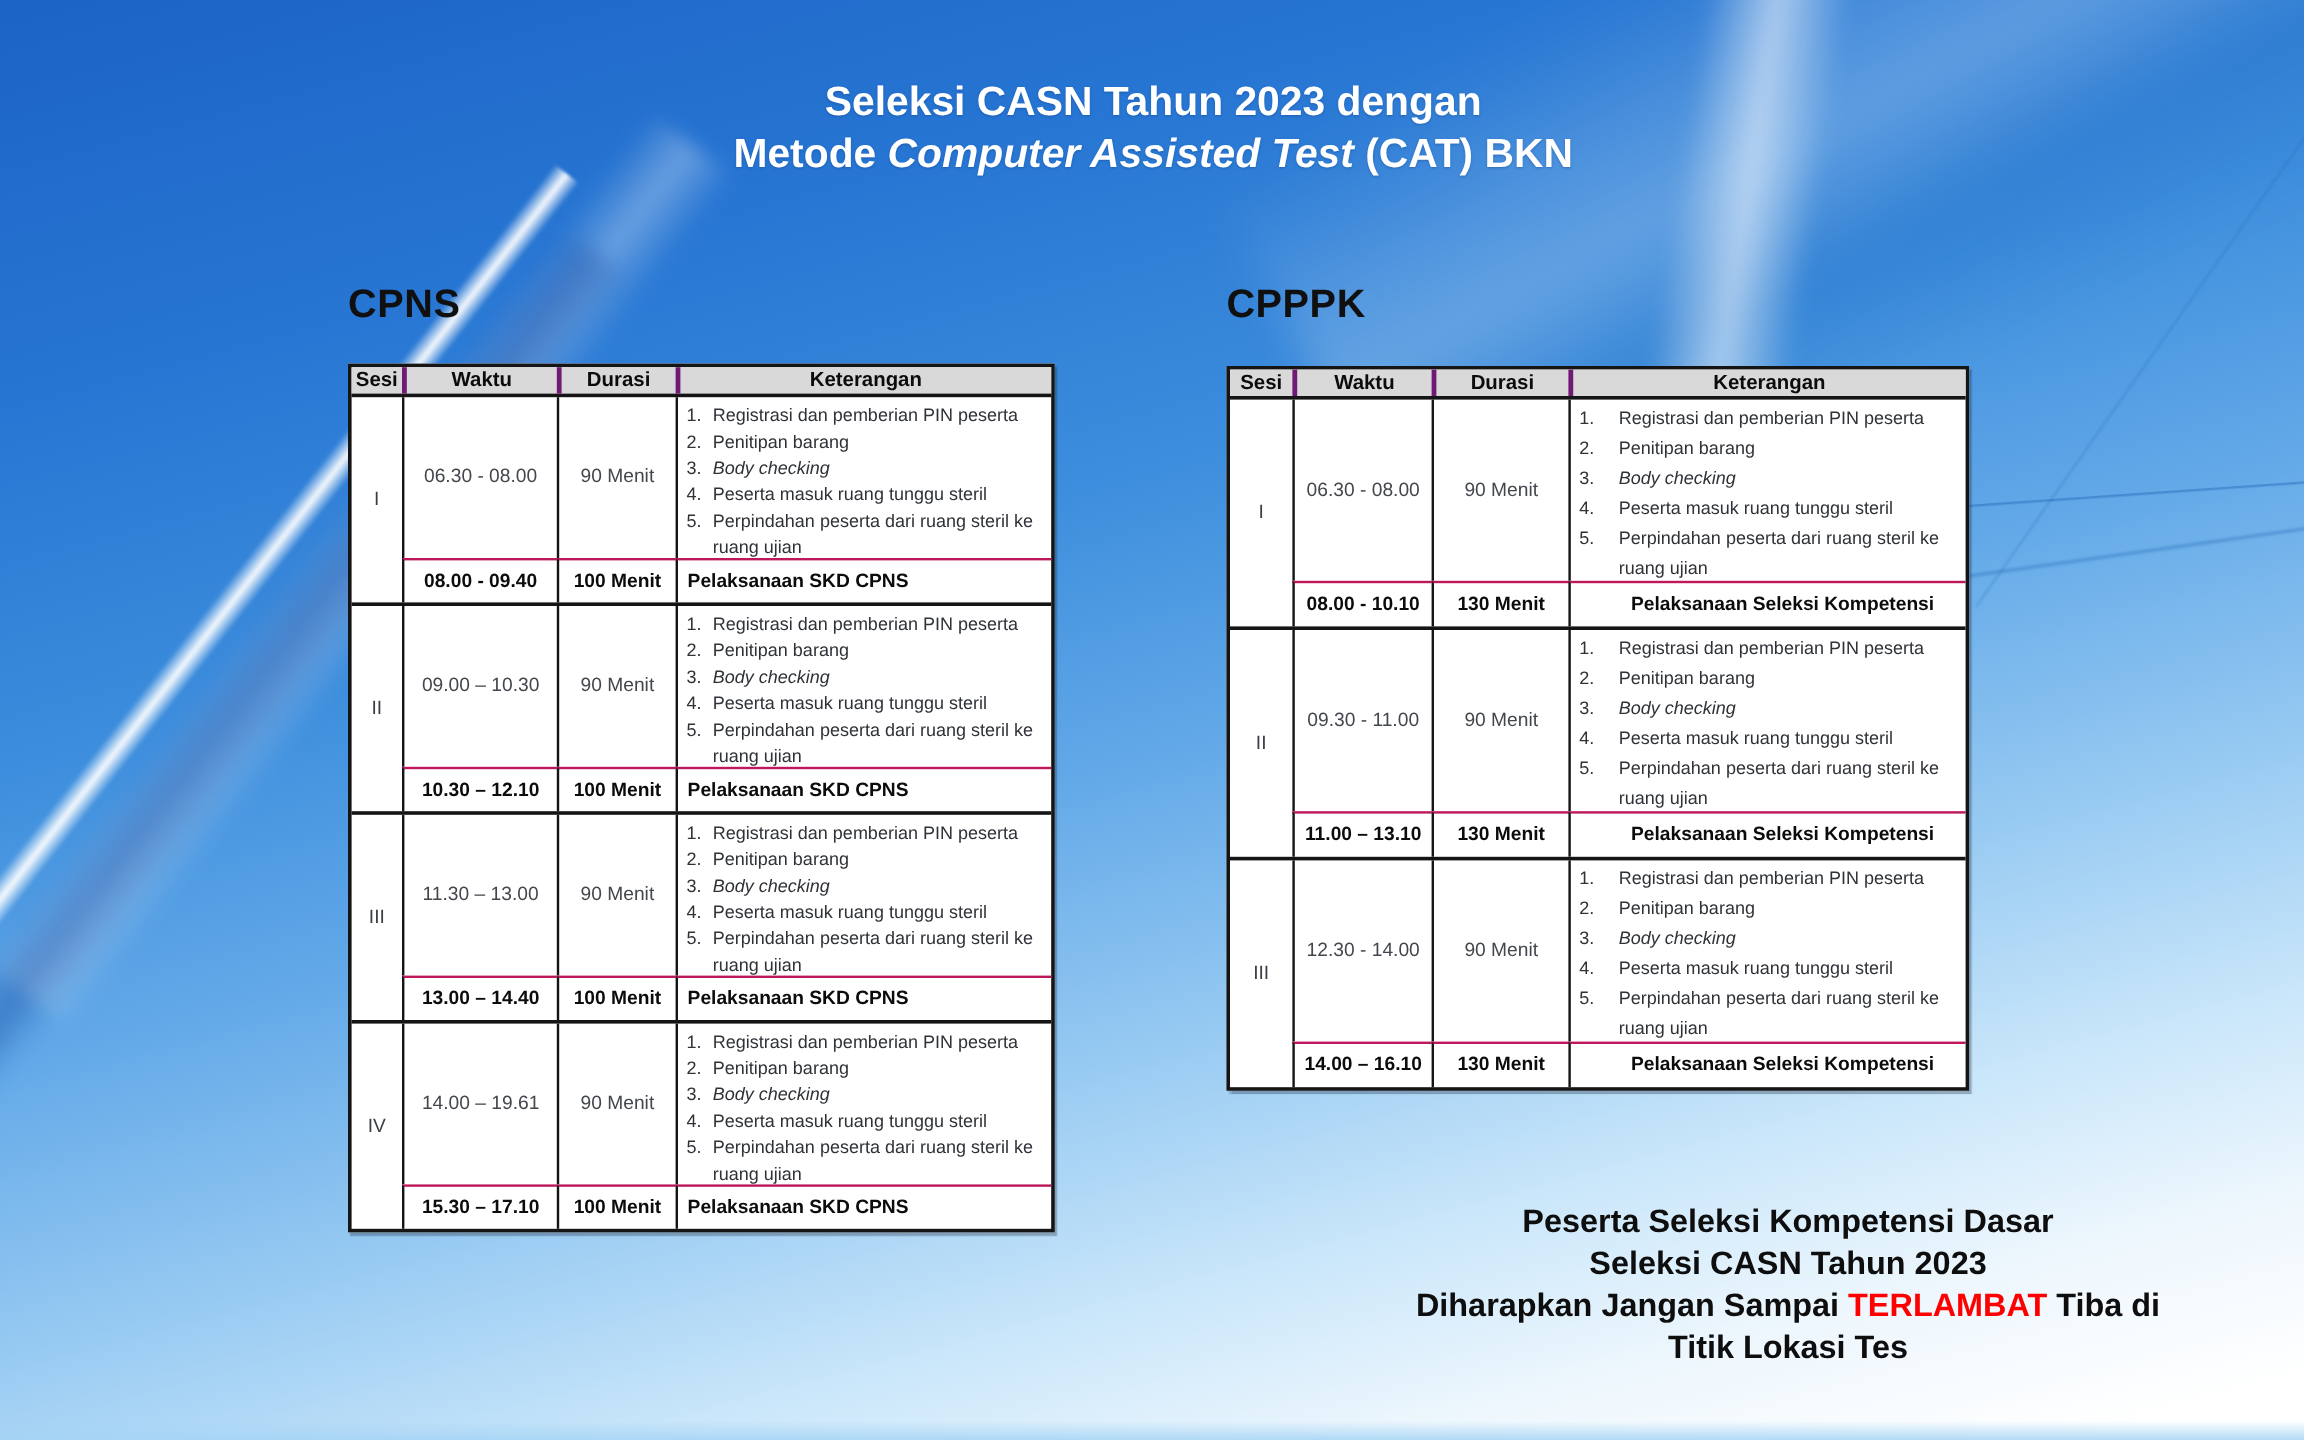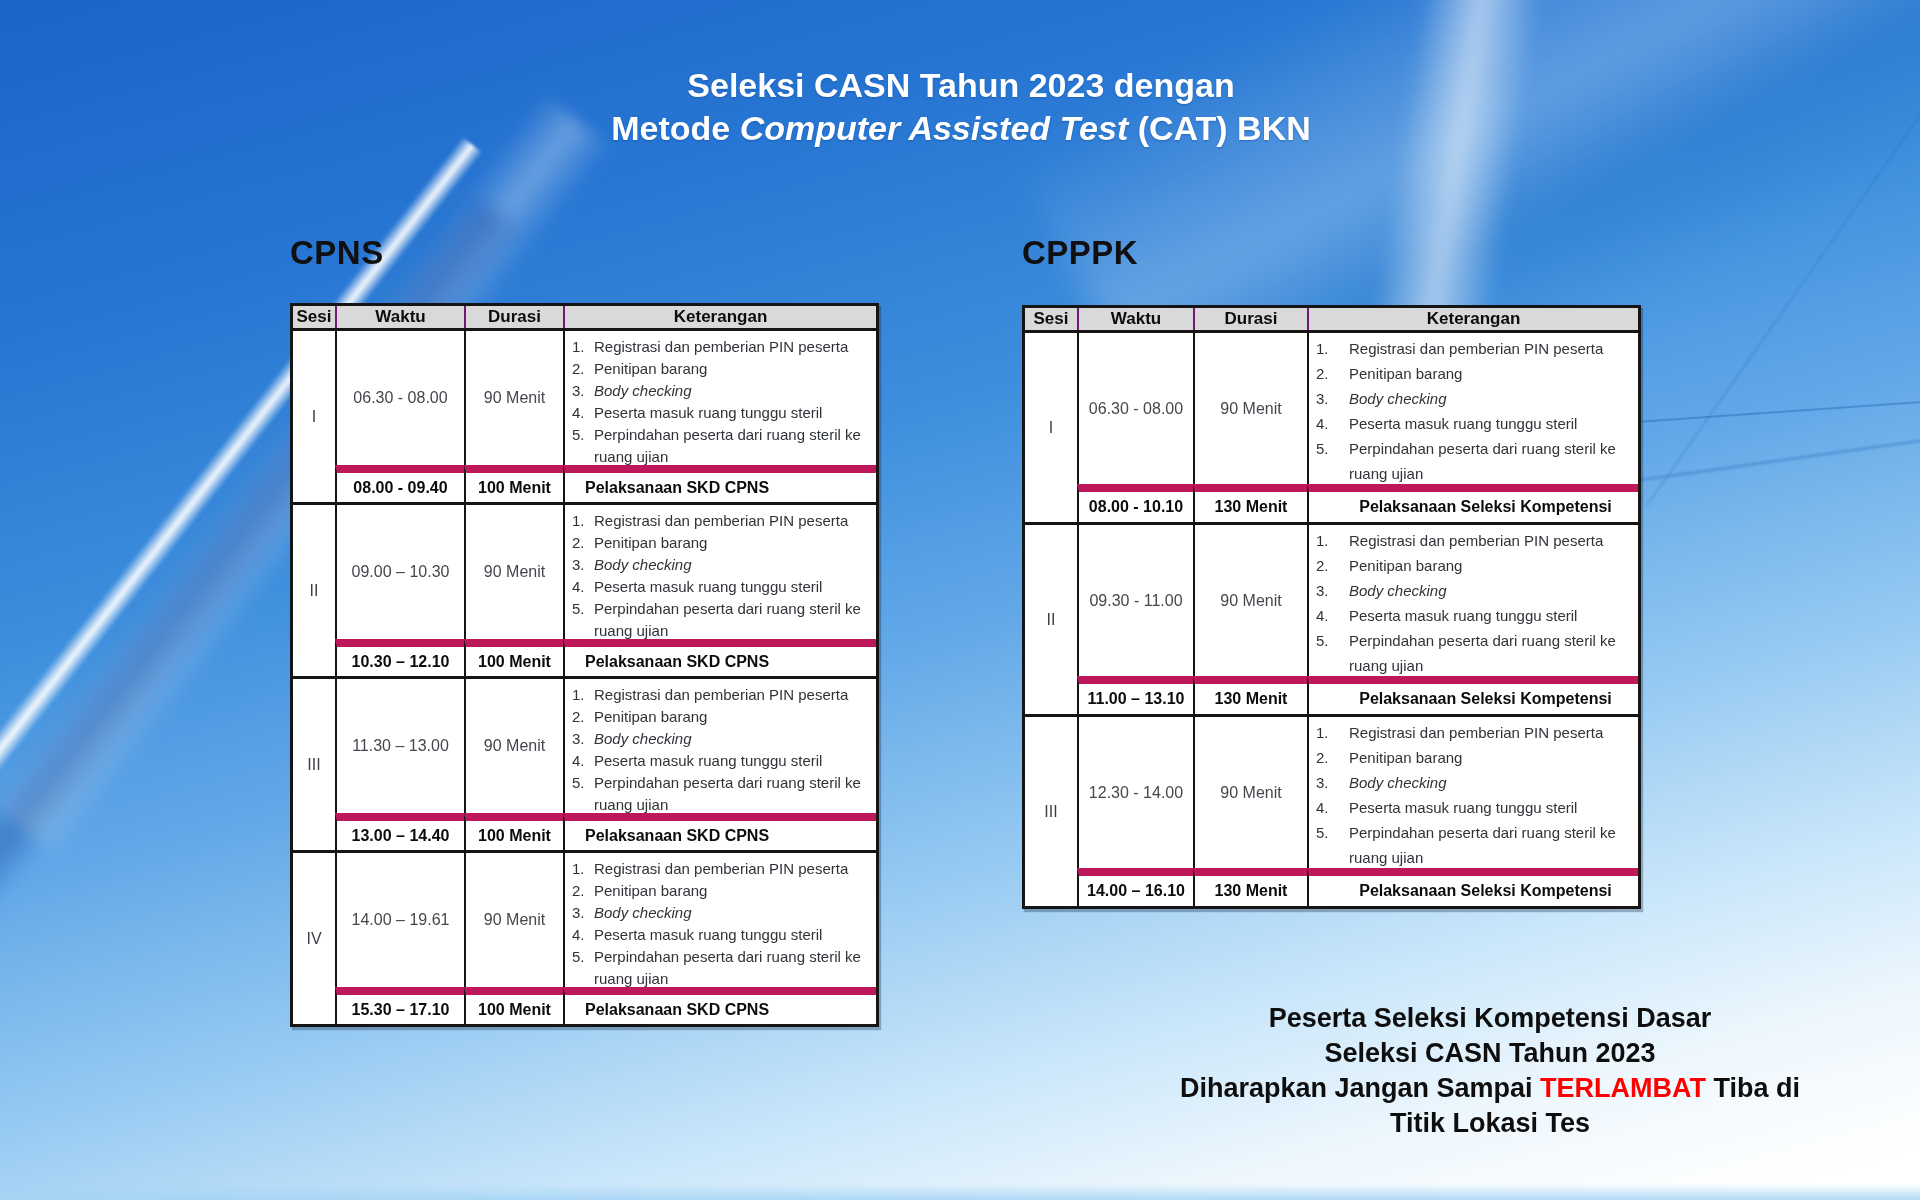--- a/index.html
+++ b/index.html
@@ -30,39 +30,39 @@
   .title-block .it{font-style:italic;}
   
   .sec-heading{position:absolute;text-align:left;font-weight:bold;font-size:33px;color:#101010;letter-spacing:.5px;}
   .h-cpns{left:290px;top:234px;width:588px;}
   .h-cpppk{left:1022px;top:234px;width:618px;}
   
   .sched{position:absolute;background:#ffffff;border:3px solid #151515;box-shadow:2px 3px 1px rgba(10,25,50,.30);}
   .t-cpns{left:290px;top:303px;width:583px;--c1:42px;--c2:129px;--c3:99px;--preph:134px;--examh:37px;--numw:22px;--ligap:3px;}
   .t-cpppk{left:1022px;top:305px;width:613px;--c1:52px;--c2:116px;--c3:114px;--preph:151px;--examh:38px;--numw:33px;--ligap:6px;}
   .thead{display:grid;grid-template-columns:var(--c1) var(--c2) var(--c3) 1fr;height:22px;background:#d9d9d9;}
-  .th{display:flex;align-items:center;justify-content:center;font-weight:bold;font-size:17px;color:#0c0c0c;border-left:2px solid #701a75;}
+  .th{display:flex;align-items:center;justify-content:center;font-weight:bold;font-size:17px;color:#0c0c0c;border-left:4px solid #701a75;}
   .th:first-child{border-left:none;}
   .session{display:grid;grid-template-columns:var(--c1) var(--c2) var(--c3) 1fr;
     grid-template-rows:var(--preph) var(--examh);border-top:3px solid #151515;}
   .cell{border-left:2px solid #151515;min-width:0;}
   .sesi{grid-column:1;grid-row:1/3;border-left:none;display:flex;align-items:center;justify-content:center;
     font-size:16px;color:#3b3f45;}
   .c{display:flex;align-items:center;justify-content:center;font-size:16px;color:#43474d;}
-  .exam{border-top:8px solid #be185d;}
+  .exam{border-top:2px solid #be185d;}
   .exam.c{font-weight:bold;color:#0c0c0c;}
   .ket{font-size:15px;color:#2f3338;}
   .ket.prep{padding:6px 5px 0 7px;}
   .li{display:flex;line-height:19px;margin-bottom:var(--ligap);}
   .num{flex:none;width:var(--numw);}
   .txt{white-space:nowrap;}
   .txt.it{font-style:italic;}
   .cont{line-height:19px;margin-left:var(--numw);}
   .ket.exam{display:flex;align-items:center;font-weight:bold;font-size:16px;color:#0c0c0c;}
-  .t-cpns .ket.exam{justify-content:flex-start;padding-left:20px;text-align:right;}
+  .t-cpns .ket.exam{justify-content:flex-start;padding-left:8px;text-align:right;}
   .t-cpppk .ket.exam{justify-content:center;padding-left:24px;}
   
   .footer-note{position:absolute;left:1140px;top:1001px;width:700px;text-align:center;
     font-weight:bold;font-size:27px;line-height:35px;color:#0e0e0e;}
   .footer-note .red{color:#ff0000;}
 </style>
 </head>
 <body>
 
 <div class="canvas">

